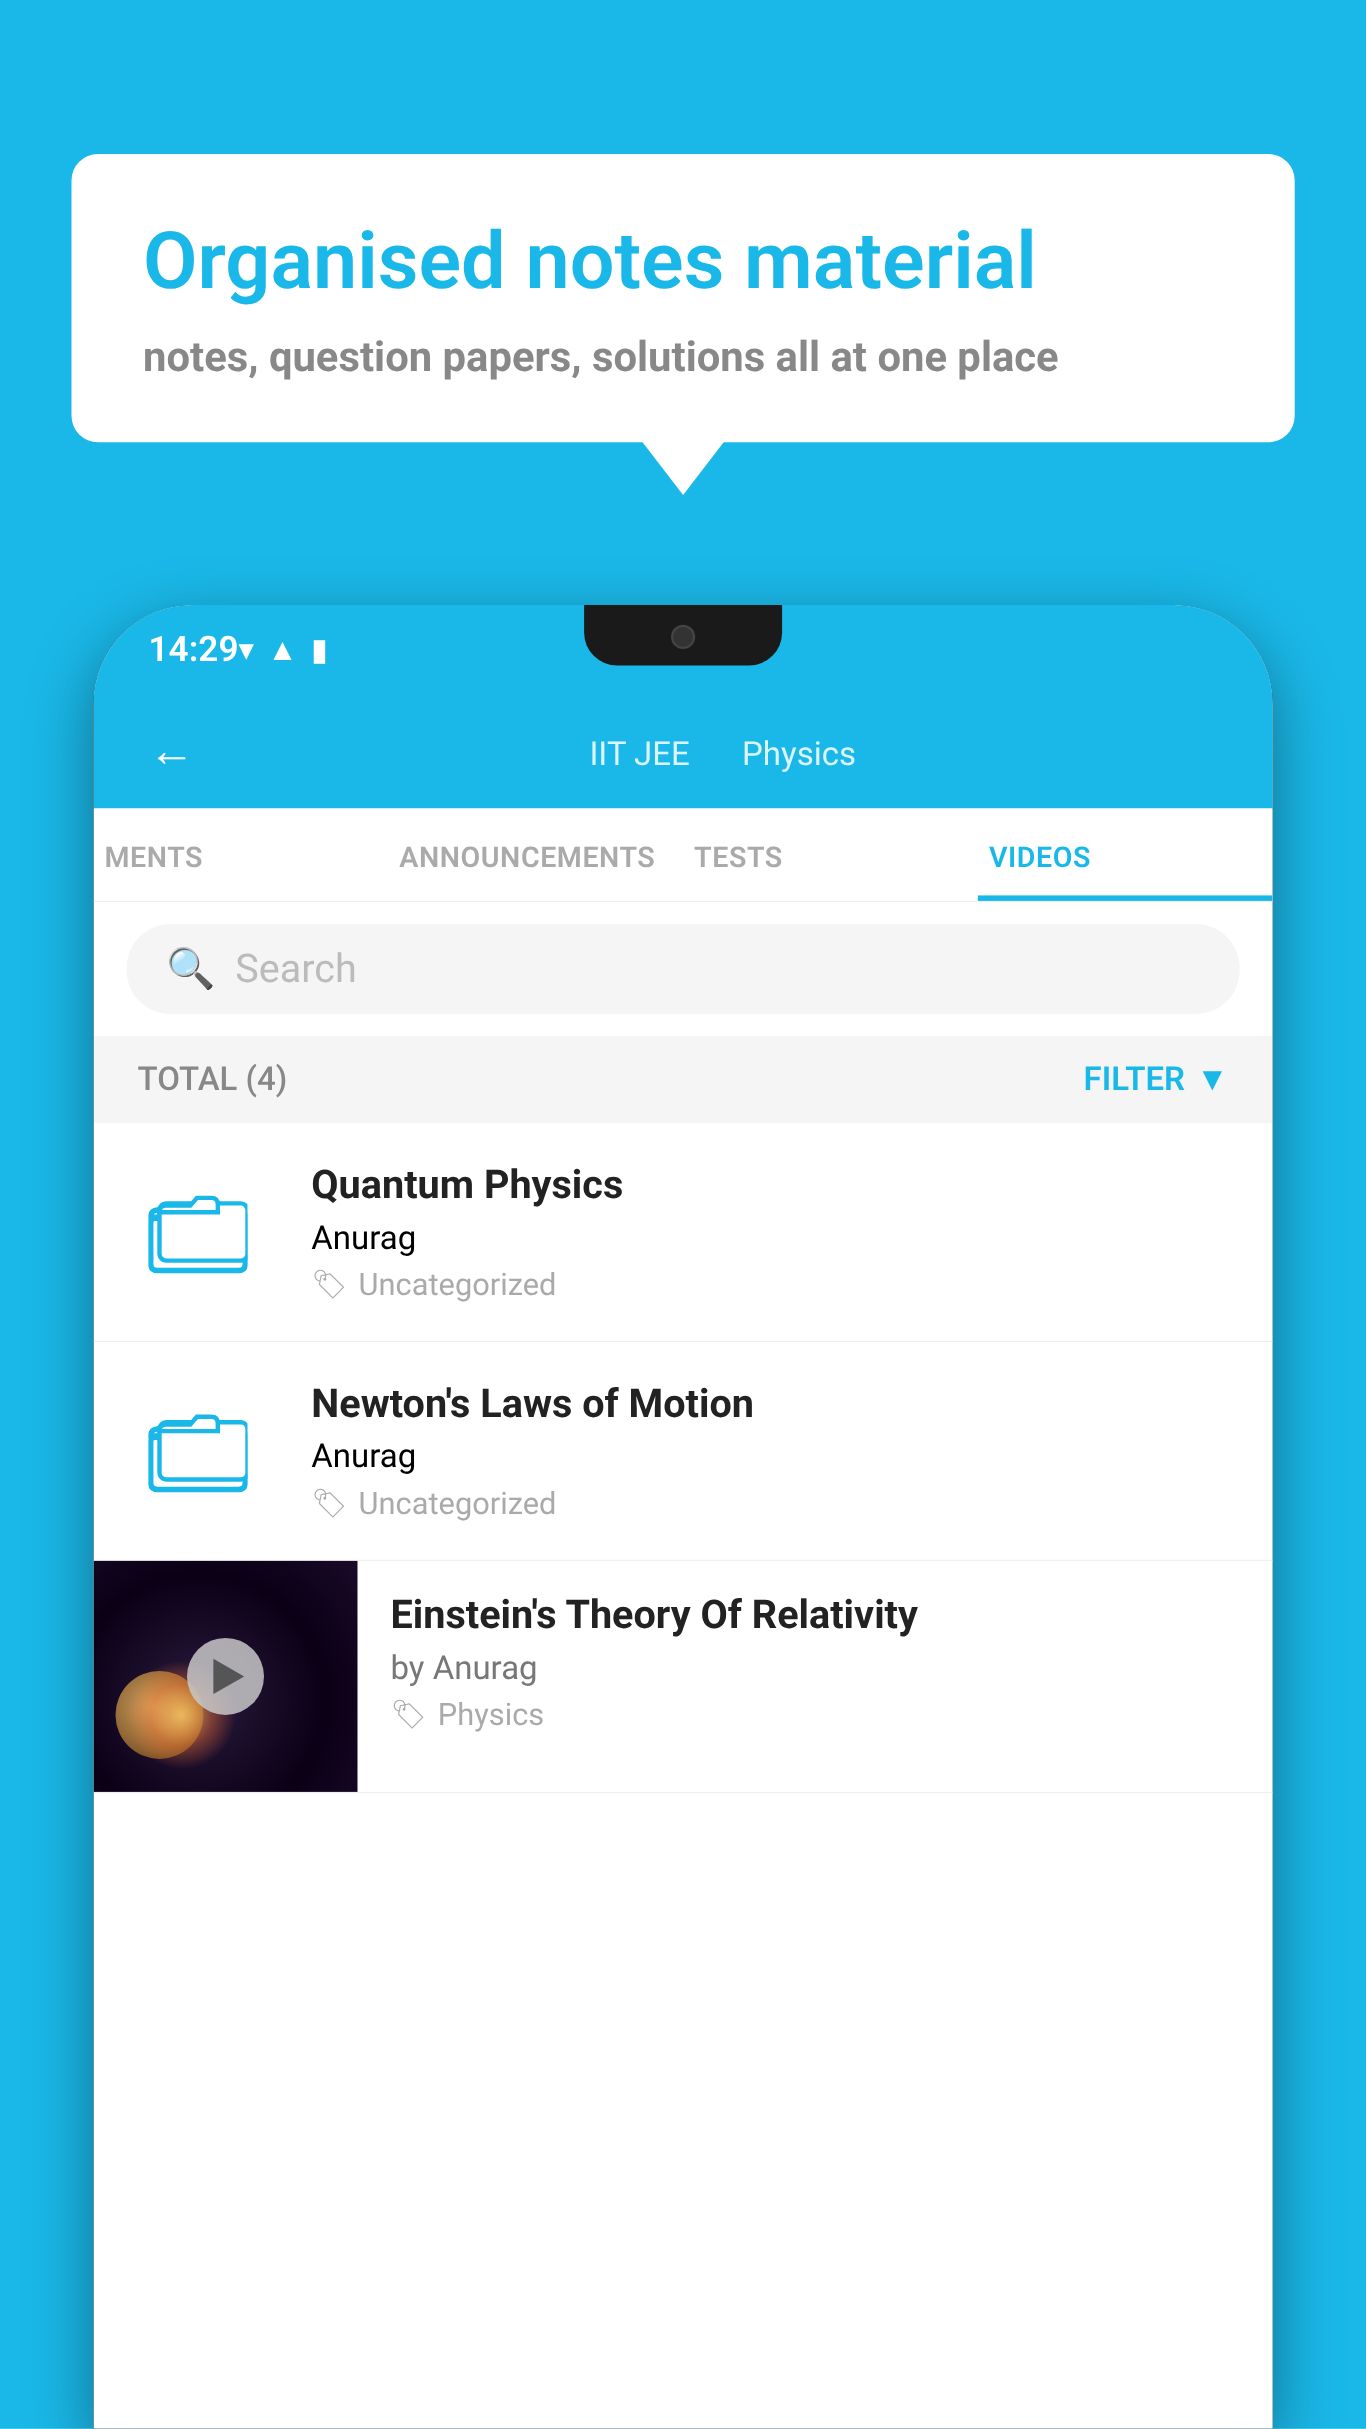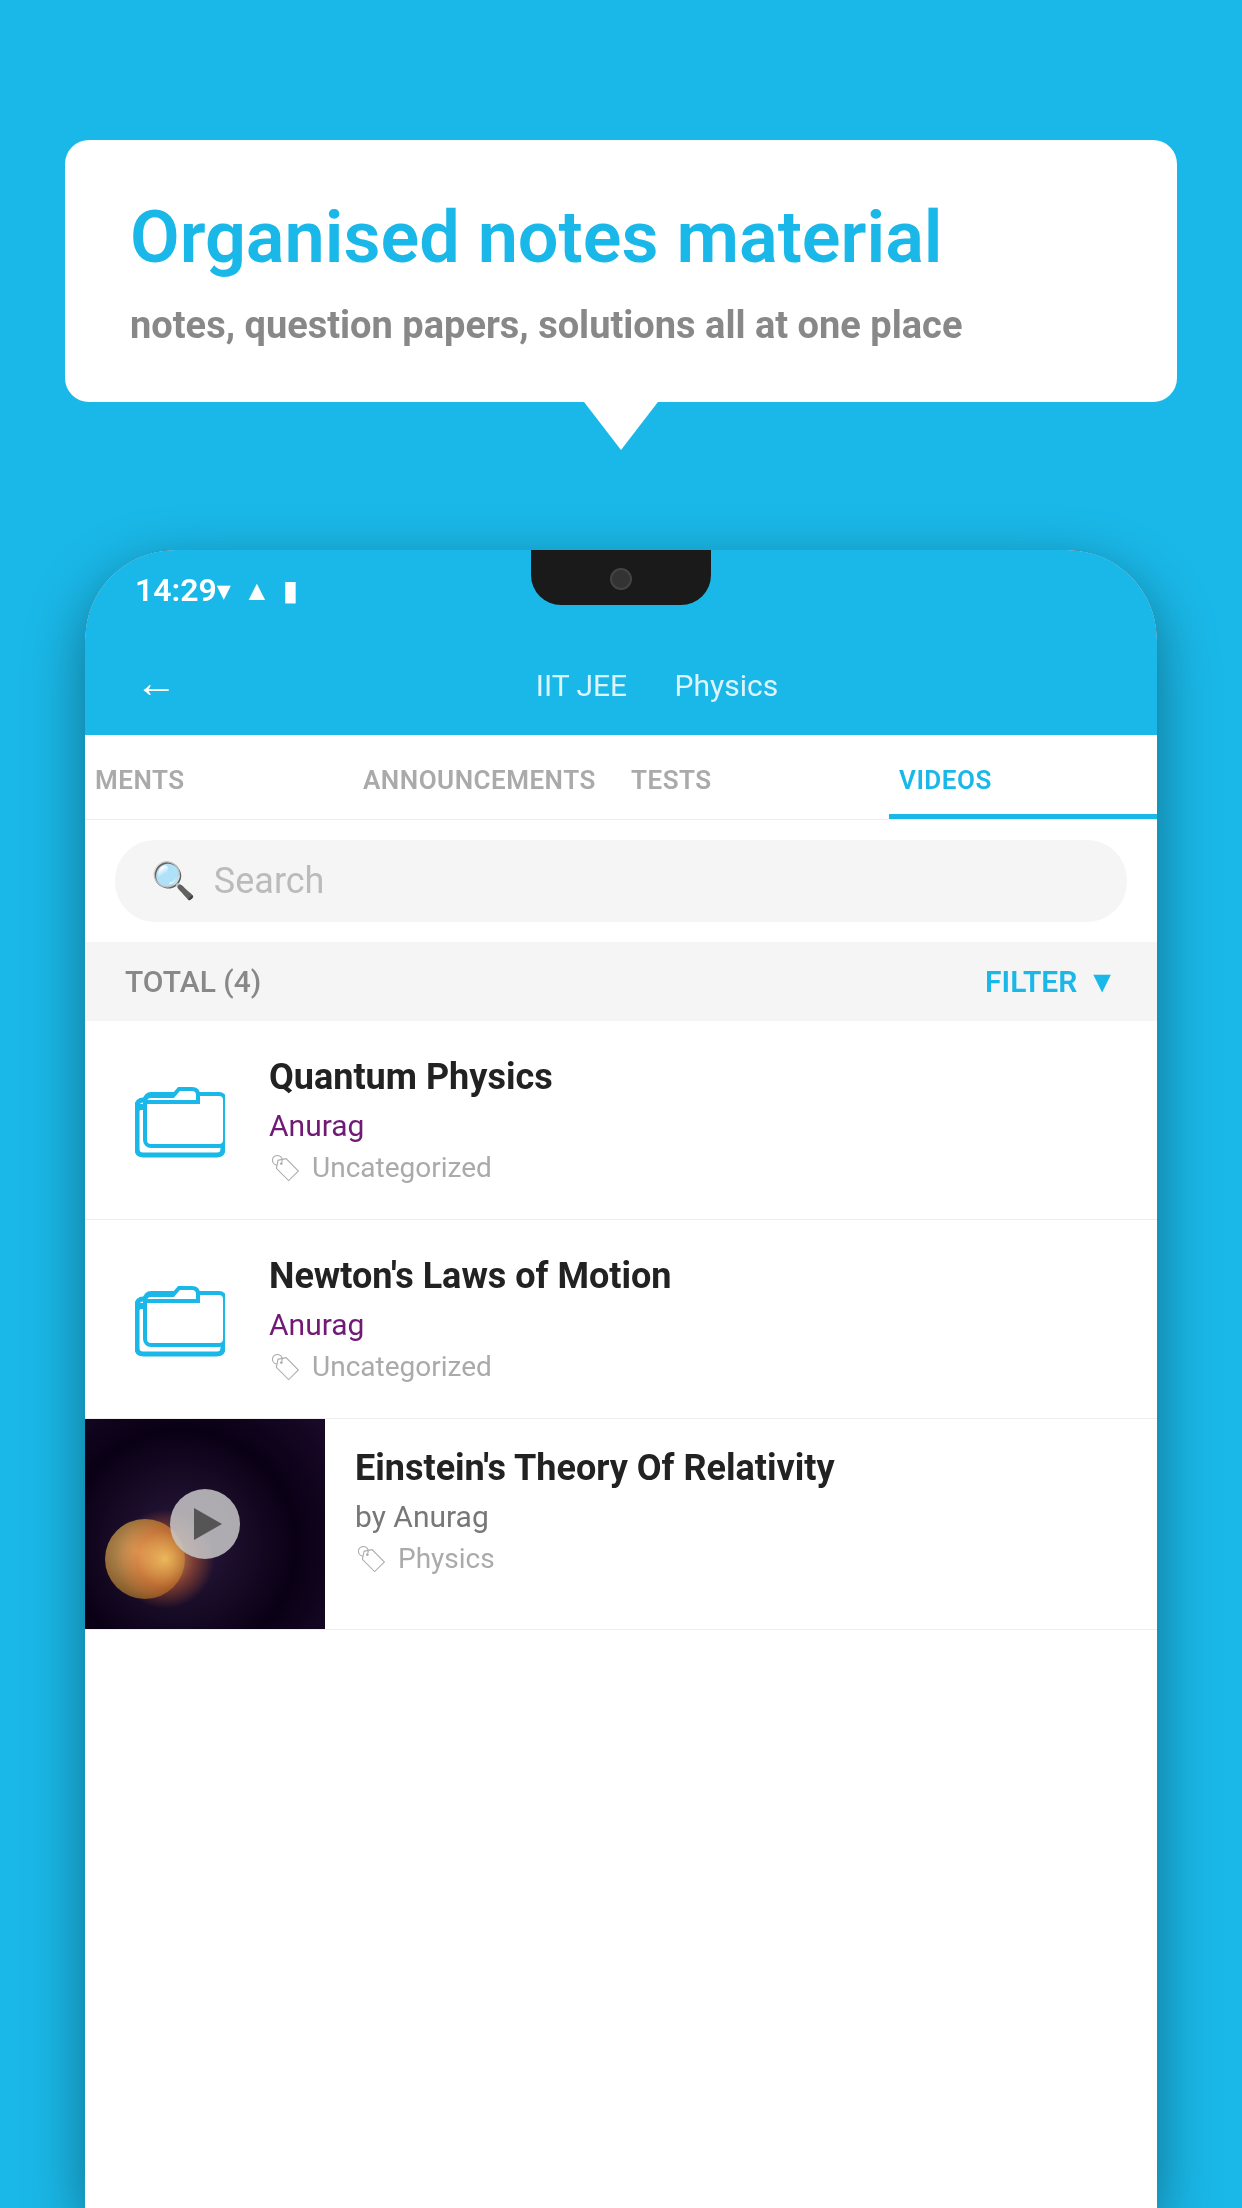--- a/index.html
+++ b/index.html
@@ -250,21 +250,21 @@
       background: white;
       flex: 1;
     }
 
     
     .video-item {
       display: flex;
       align-items: center;
       padding: 35px 40px;
       border-bottom: 1px solid #eee;
-      gap: 34px;
+      gap: 48px;
       cursor: pointer;
     }
 
     .video-thumbnail {
       width: 110px;
       height: 110px;
       flex-shrink: 0;
       display: flex;
       align-items: center;
       justify-content: center;
@@ -281,21 +281,21 @@
 
     .video-title {
       font-size: 36px;
       font-weight: 700;
       color: #222;
       margin-bottom: 10px;
     }
 
     .video-author {
       font-size: 30px;
-      color: #701a75;
+      color: #000000;
       margin-bottom: 8px;
     }
 
     .video-tag {
       display: flex;
       align-items: center;
       gap: 10px;
       color: #aaa;
       font-size: 28px;
     }

